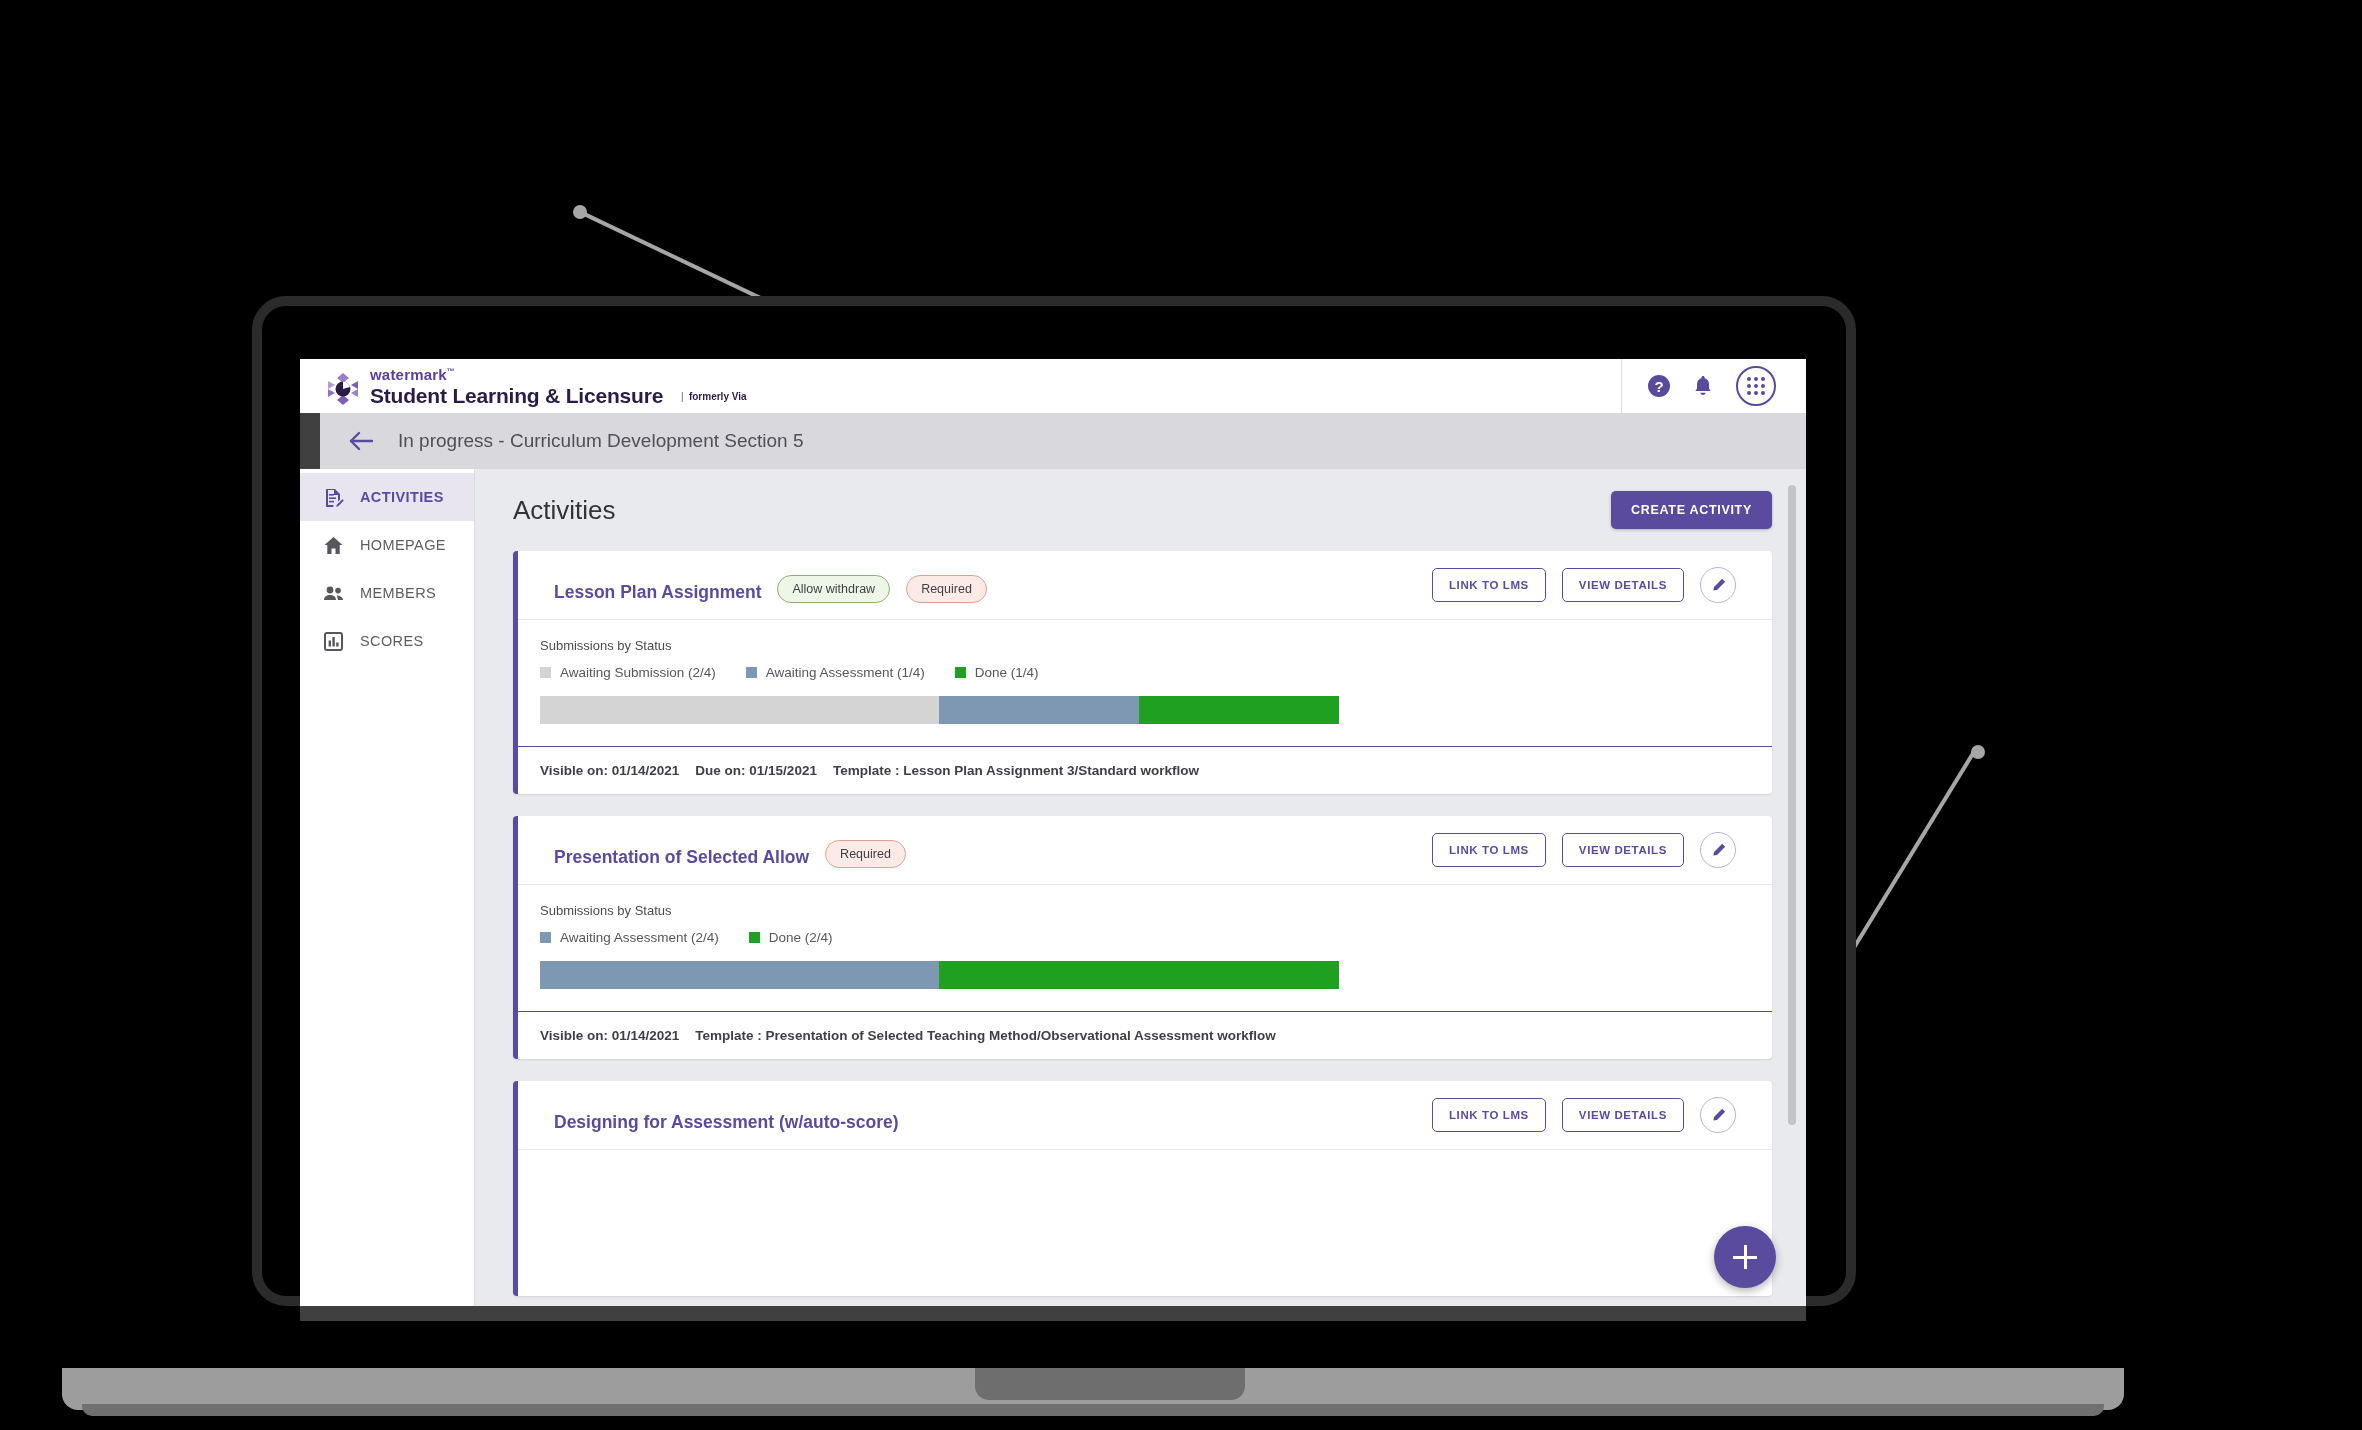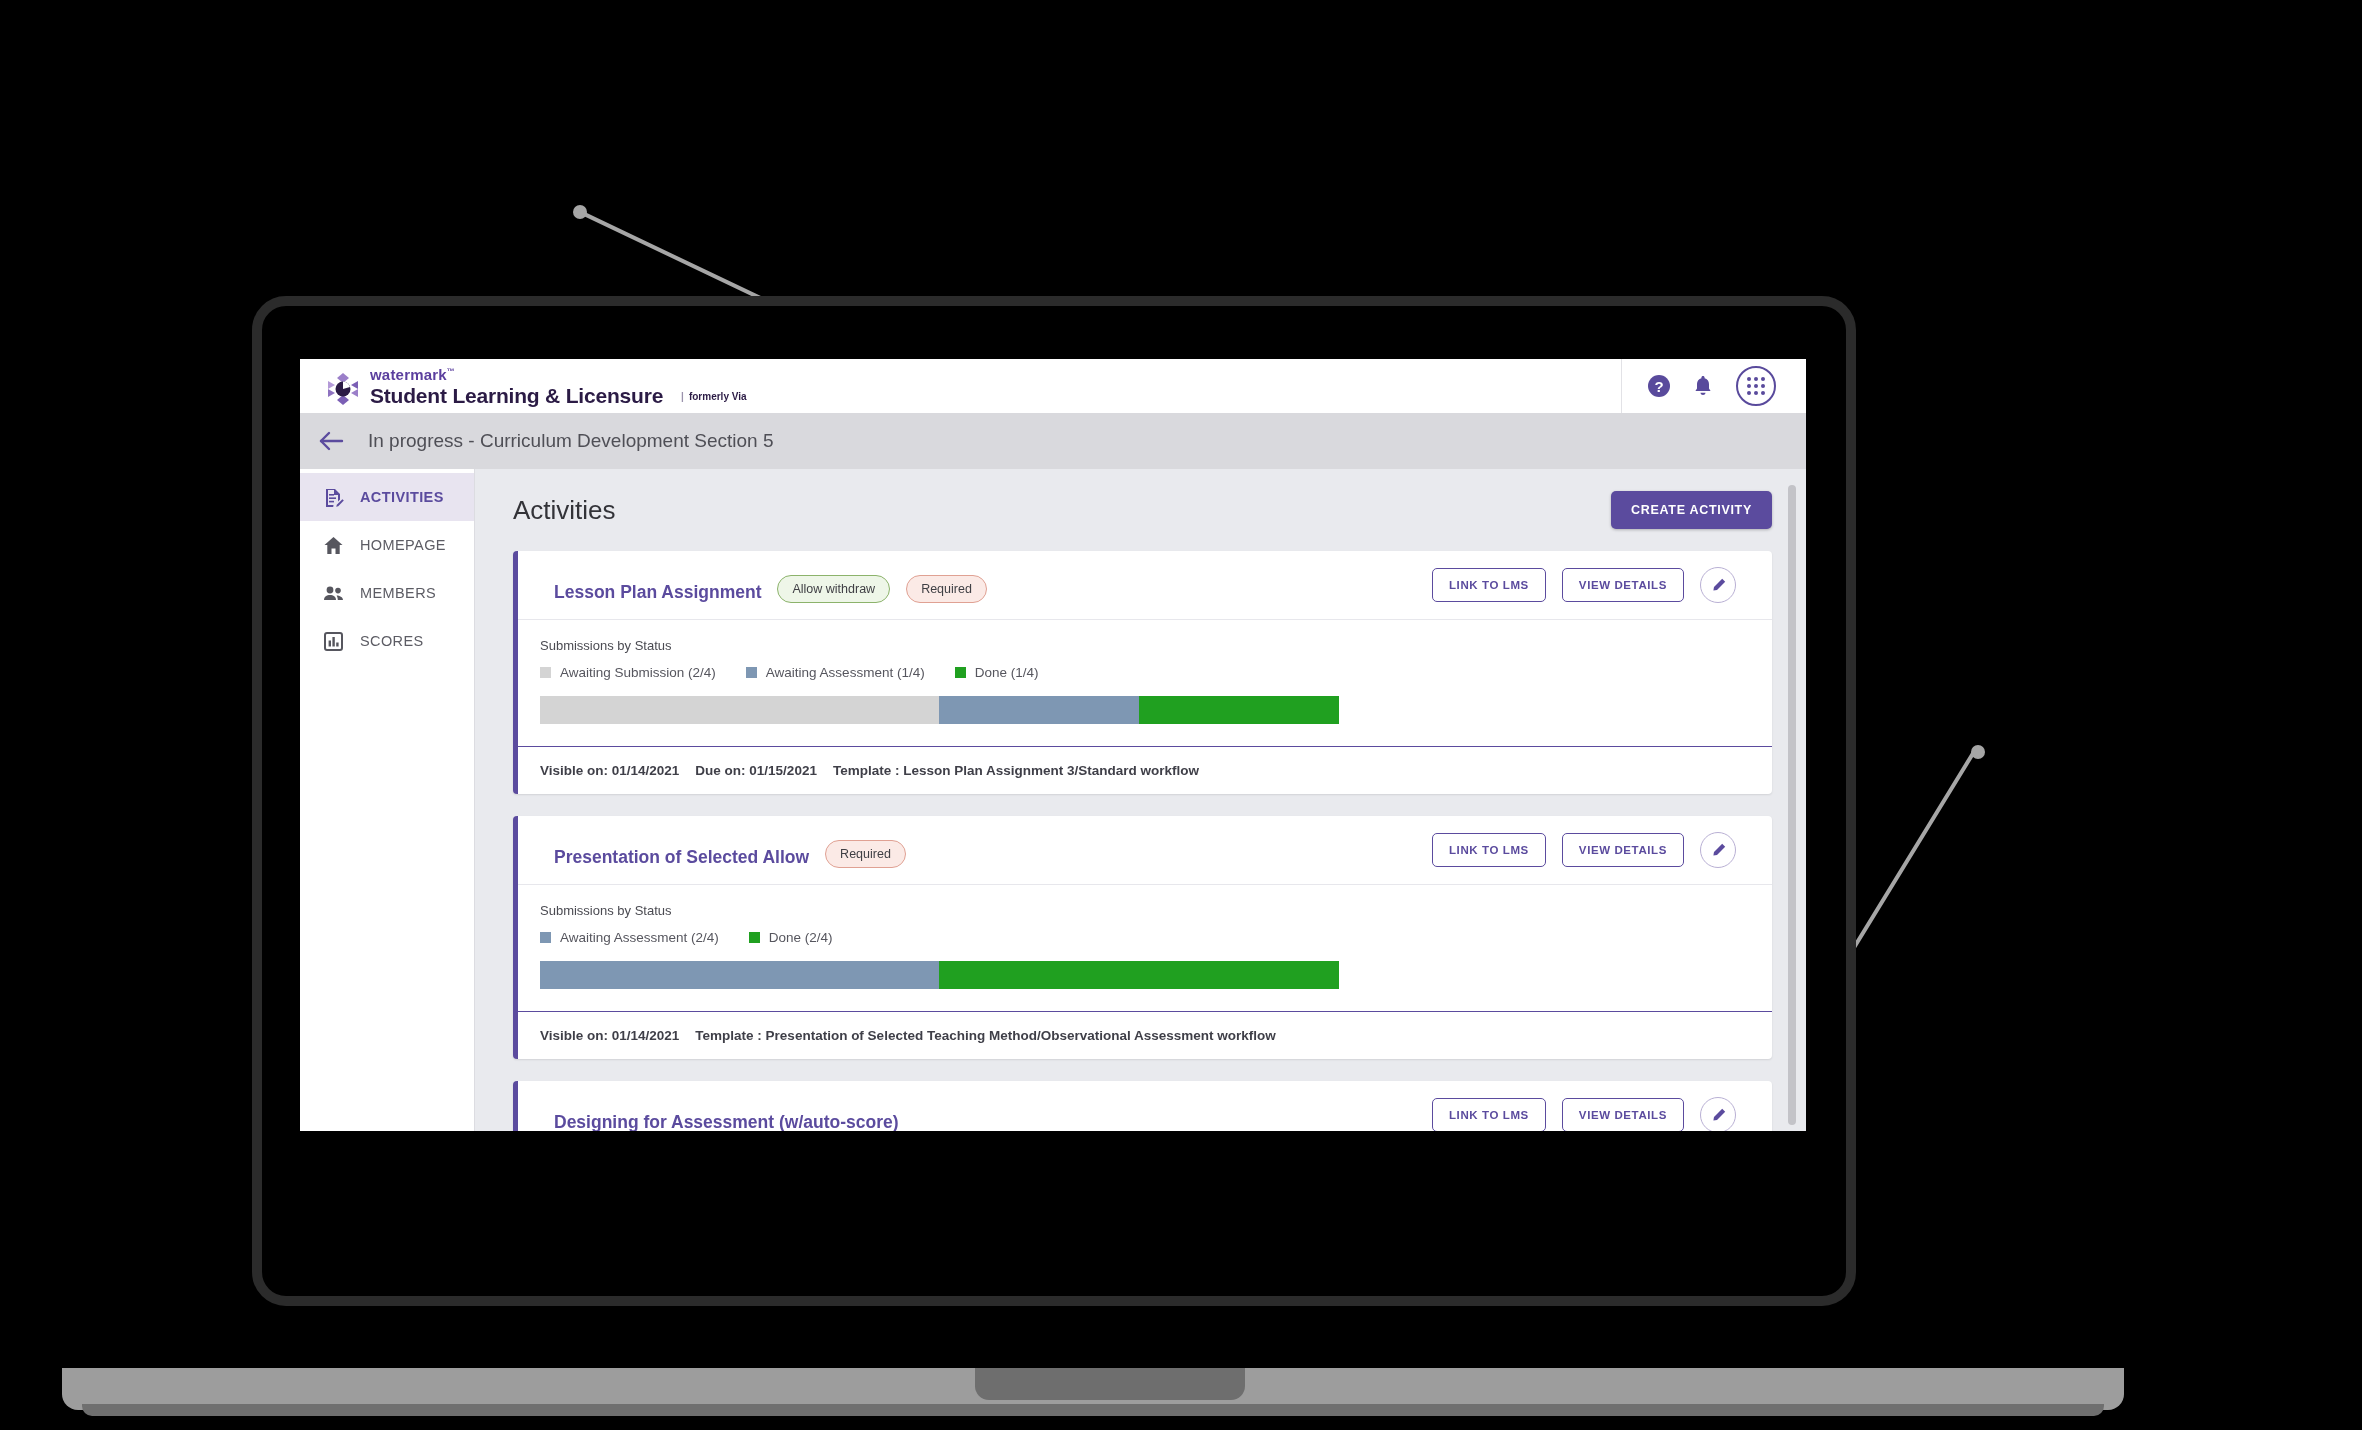--- a/index.html
+++ b/index.html
@@ -7,21 +7,21 @@
 
   .stage{position:relative;width:2362px;height:1430px;background:#000;}
 
   
   .laptop-lid{
     position:absolute;left:252px;top:296px;width:1604px;height:1010px;
     background:#000;border:10px solid #2b2b2b;border-radius:34px;
     box-sizing:border-box;
   }
   .laptop-screen{
-    position:absolute;left:300px;top:359px;width:1506px;height:772px;
+    position:absolute;left:300px;top:359px;width:1506px;height:962px;
     background:#404040;overflow:hidden;
   }
   .laptop-base{
     position:absolute;left:62px;top:1368px;width:2062px;height:42px;
     background:#9d9d9d;border-radius:0 0 16px 16px;
   }
   .laptop-base-shadow{
     position:absolute;left:82px;top:1404px;width:2022px;height:12px;
     background:#6f6f6f;border-radius:0 0 10px 10px;
   }
@@ -50,22 +50,23 @@
 
   .header-actions{display:flex;align-items:center;gap:22px;height:100%;padding:0 30px 0 26px;border-left:1px solid #e2e2e6;}
   .icon-btn{display:flex;align-items:center;justify-content:center;cursor:pointer;}
   .help-icon{width:22px;height:22px;border-radius:50%;background:#594a9c;color:#fff;font-size:15px;font-weight:700;display:flex;align-items:center;justify-content:center;line-height:1;}
   .grid-circle{width:36px;height:36px;border-radius:50%;border:2px solid #594a9c;display:flex;align-items:center;justify-content:center;}
   .grid-dots{display:grid;grid-template-columns:repeat(3,4px);grid-template-rows:repeat(3,4px);gap:3px;}
   .grid-dots i{display:block;width:4px;height:4px;border-radius:50%;background:#594a9c;}
 
   
   .sub-header{
-    height:56px;background:#d9d9dd;display:flex;align-items:center;gap:22px;padding:0 16px;
+    height:56px;background:#d9d9dd;display:flex;align-items:center;gap:22px;padding:0 26px;
     box-sizing:border-box;
+    margin-left:20px;
   }
   .back-arrow{width:30px;height:30px;cursor:pointer;flex:0 0 auto;}
   .sub-title{font-size:19px;color:#4f4f56;font-weight:400;}
 
   
   .app-body{display:flex;height:calc(947px - 54px - 56px);}
   .sidebar{width:175px;background:#fff;border-right:1px solid #dcdce1;flex:0 0 auto;padding-top:4px;box-sizing:border-box;}
   .nav-item{display:flex;align-items:center;gap:16px;height:48px;padding:0 0 0 22px;cursor:pointer;box-sizing:border-box;}
   .nav-item.active{background:#e8e4f0;}
   .nav-label{font-size:14.5px;letter-spacing:.4px;color:#5c5c64;font-weight:500;}

